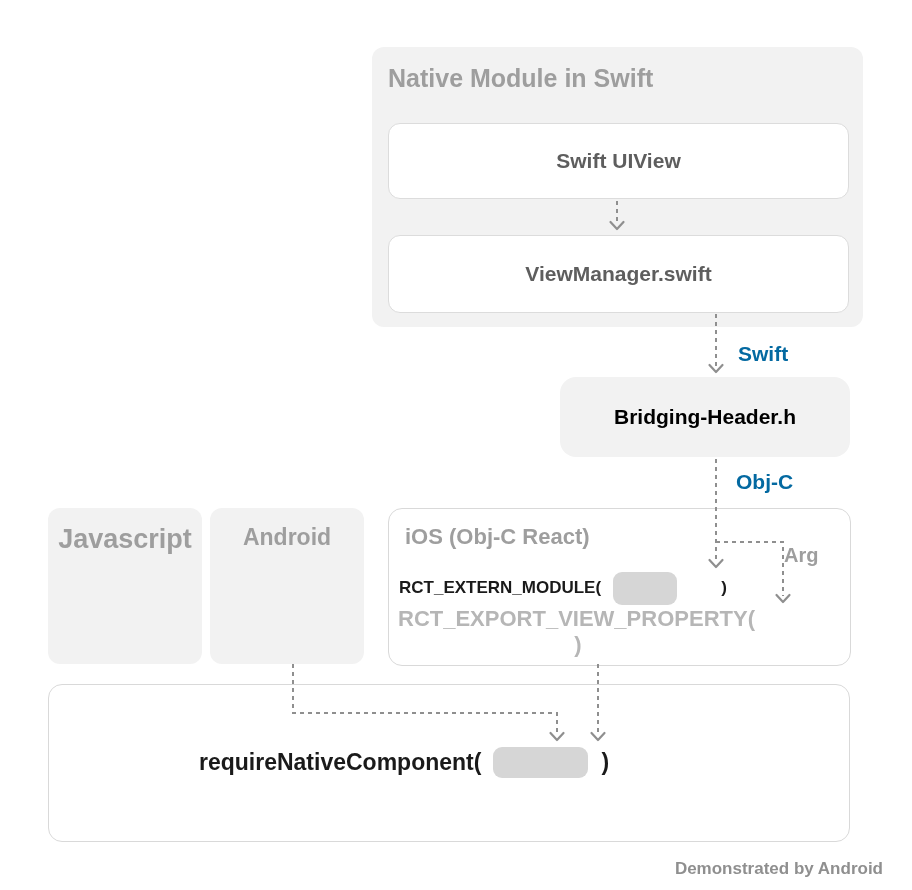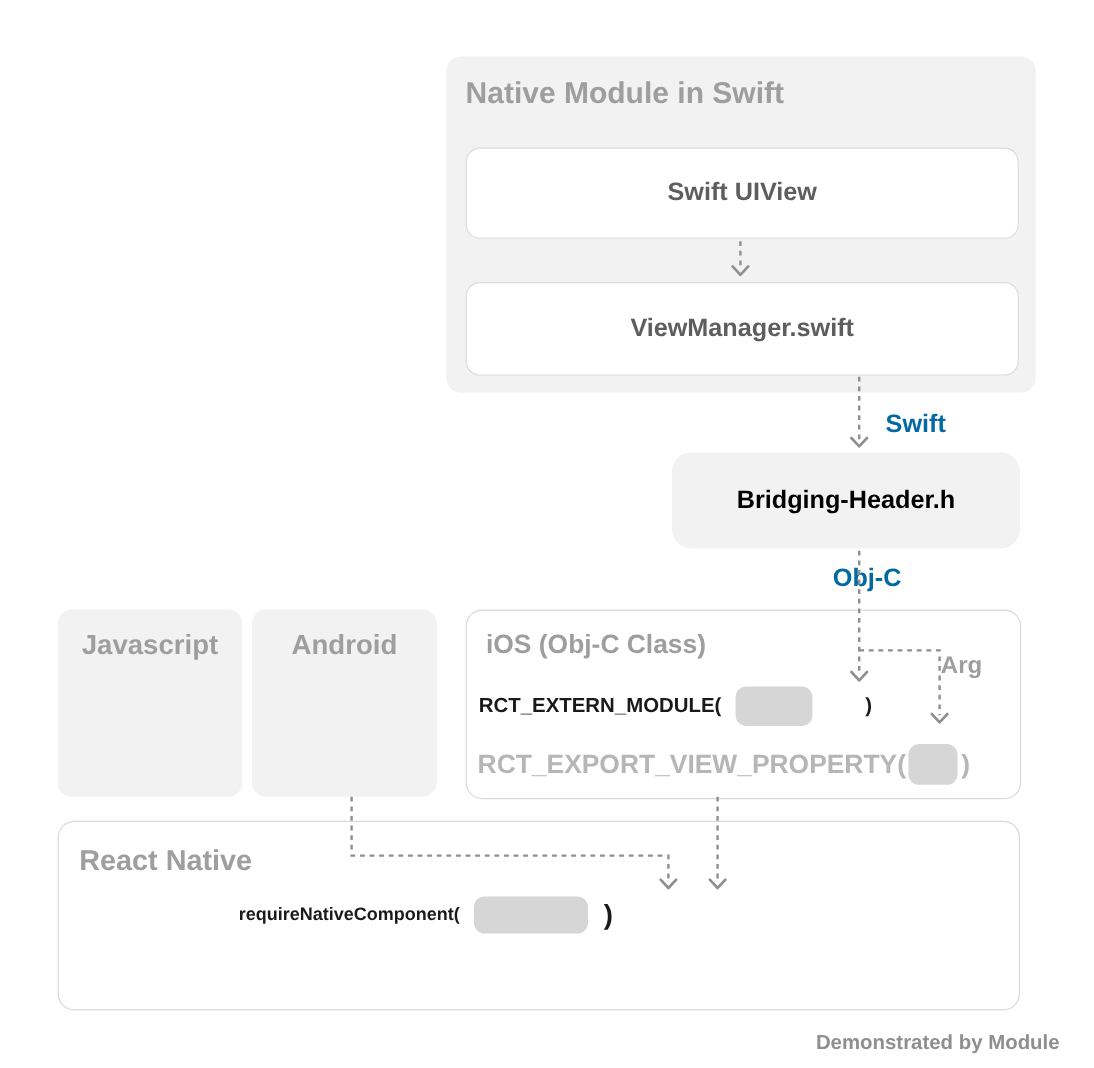--- a/index.html
+++ b/index.html
@@ -94,58 +94,57 @@
     <div class="abs white-box" style="left:16px; top:76px; width:459px; height:74px;">
       <span class="box-label">Swift UIView</span>
     </div>
   </div>
 
   <div class="abs gray-container" style="left:560px; top:377px; width:290px; height:80px; border-radius:16px; display:flex; align-items:center; justify-content:center;">
     <span class="pill-label">Bridging-Header.h</span>
   </div>
 
   <div class="abs edge-label" style="left:738px; top:343px;">Swift</div>
-  <div class="abs edge-label" style="left:694px; top:471px;text-align:right;">Obj-C</div>
+  <div class="abs edge-label" style="left:736px; top:471px;text-align:right;">Obj-C</div>
 
   <div class="abs gray-container" style="left:48px; top:508px; width:154px; height:156px; text-align:center;">
-    <div class="heading" style="margin-top:17px; font-size:23px;">Javascript</div>
+    <div class="heading" style="margin-top:17px; font-size:27px;">Javascript</div>
   </div>
 
   <div class="abs gray-container" style="left:210px; top:508px; width:154px; height:156px; text-align:center;">
     <div class="heading" style="margin-top:17px; font-size:23px;">Android</div>
   </div>
 
   <div class="abs outlined-panel" style="left:388px; top:508px; width:461px; height:156px;">
-    <div class="abs heading" style="left:16px; top:16px; font-size:22px;">iOS (Obj-C Class)</div>
+    <div class="abs heading" style="left:16px; top:16px; font-size:22px;">iOS (Obj-C React)</div>
     <div class="abs heading" style="left:395px; top:35px; font-size:20px;">Arg</div>
 
     <div class="abs code-row" style="left:10px; top:61px; height:36px;">
       <span class="code-black">RCT_EXTERN_MODULE(</span>
       <span class="blank-chip" style="width:64px; height:33px; margin-left:12px;"></span>
       <span class="code-black" style="margin-left:44px;">)</span>
     </div>
 
-    <div class="abs code-row" style="left:9px; top:110px; height:36px;">
+    <div class="abs code-row" style="left:9px; top:97px; height:36px;flex-direction:column;">
       <span class="code-muted">RCT_EXPORT_VIEW_PROPERTY(</span>
       <span class="blank-chip" style="width:41px; height:34px; margin-left:2px;"></span>
       <span class="code-muted" style="margin-left:3px;">)</span>
     </div>
   </div>
 
   <div class="abs outlined-panel" style="left:48px; top:684px; width:800px; height:156px;">
-    <div class="abs heading" style="left:17px; top:20px; font-size:24px;">React Native</div>
 
     <div class="abs code-row" style="left:150px; top:60px; height:34px;">
-      <span class="code-black" style="font-size:15px;">requireNativeComponent(</span>
+      <span class="code-black" style="font-size:23px;">requireNativeComponent(</span>
       <span class="blank-chip" style="width:95px; height:31px; margin-left:12px;"></span>
       <span class="code-black" style="font-size:23px; margin-left:13px;">)</span>
     </div>
   </div>
 
-  <div class="abs footer-credit" style="right:29px; top:859px;">Demonstrated by Module</div>
+  <div class="abs footer-credit" style="right:29px; top:859px;">Demonstrated by Android</div>
 
   <svg class="connectors abs" style="left:0; top:0;" width="912" height="890" viewBox="0 0 912 890">
     <g stroke="#8f8f8f" stroke-width="2" fill="none" stroke-dasharray="4 4">
       <path d="M617 201 V 223"></path>
       <path d="M716 314 V 366"></path>
       <path d="M716 459 V 561"></path>
       <path d="M716 542 H 783 V 596"></path>
       <path d="M293 664 V 713 H 557 V 734"></path>
       <path d="M598 664 V 734"></path>
     </g>

